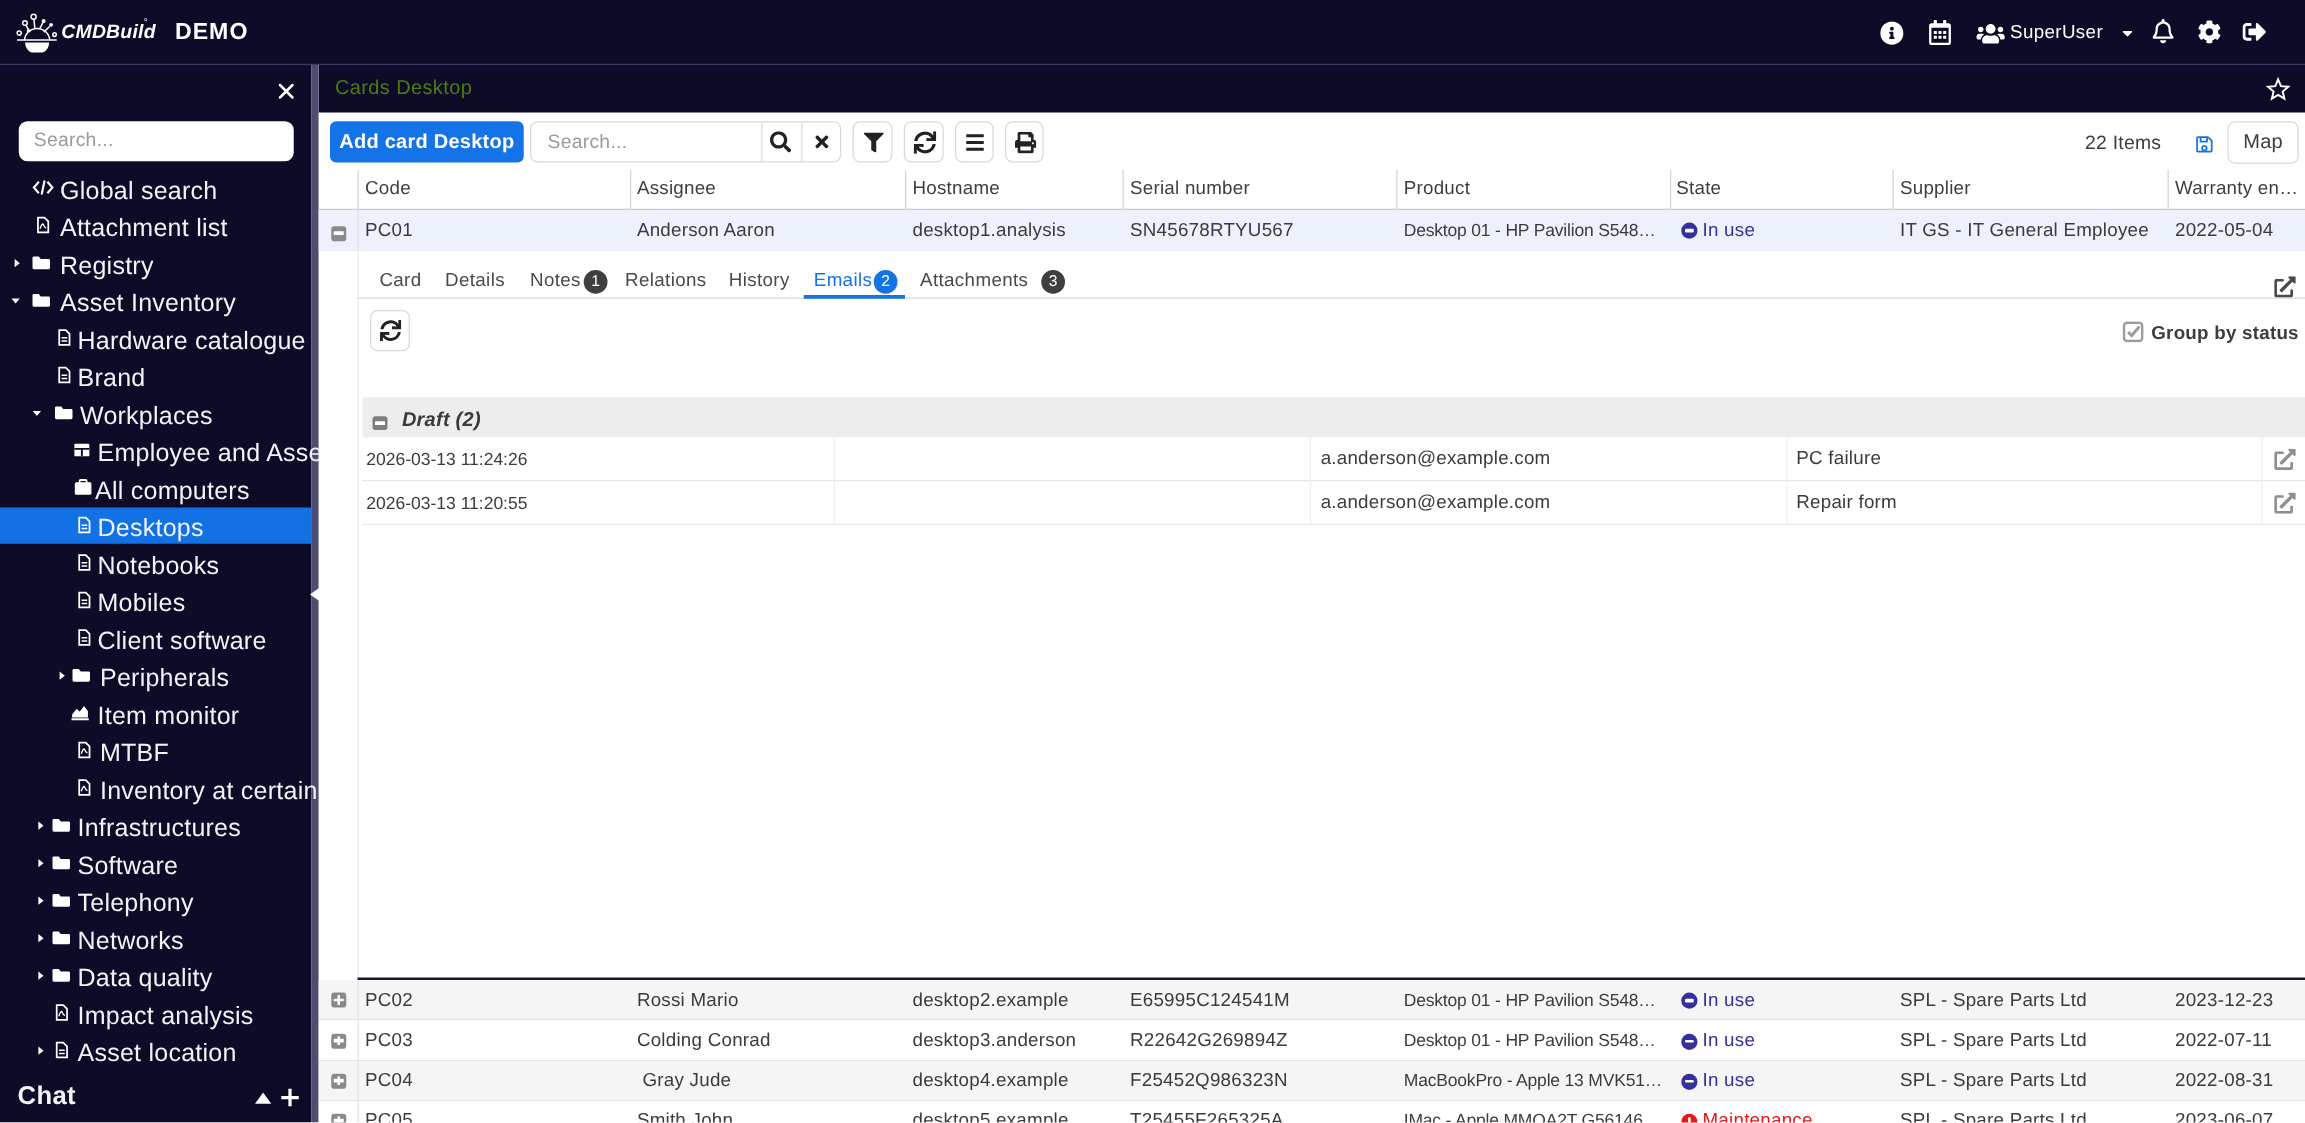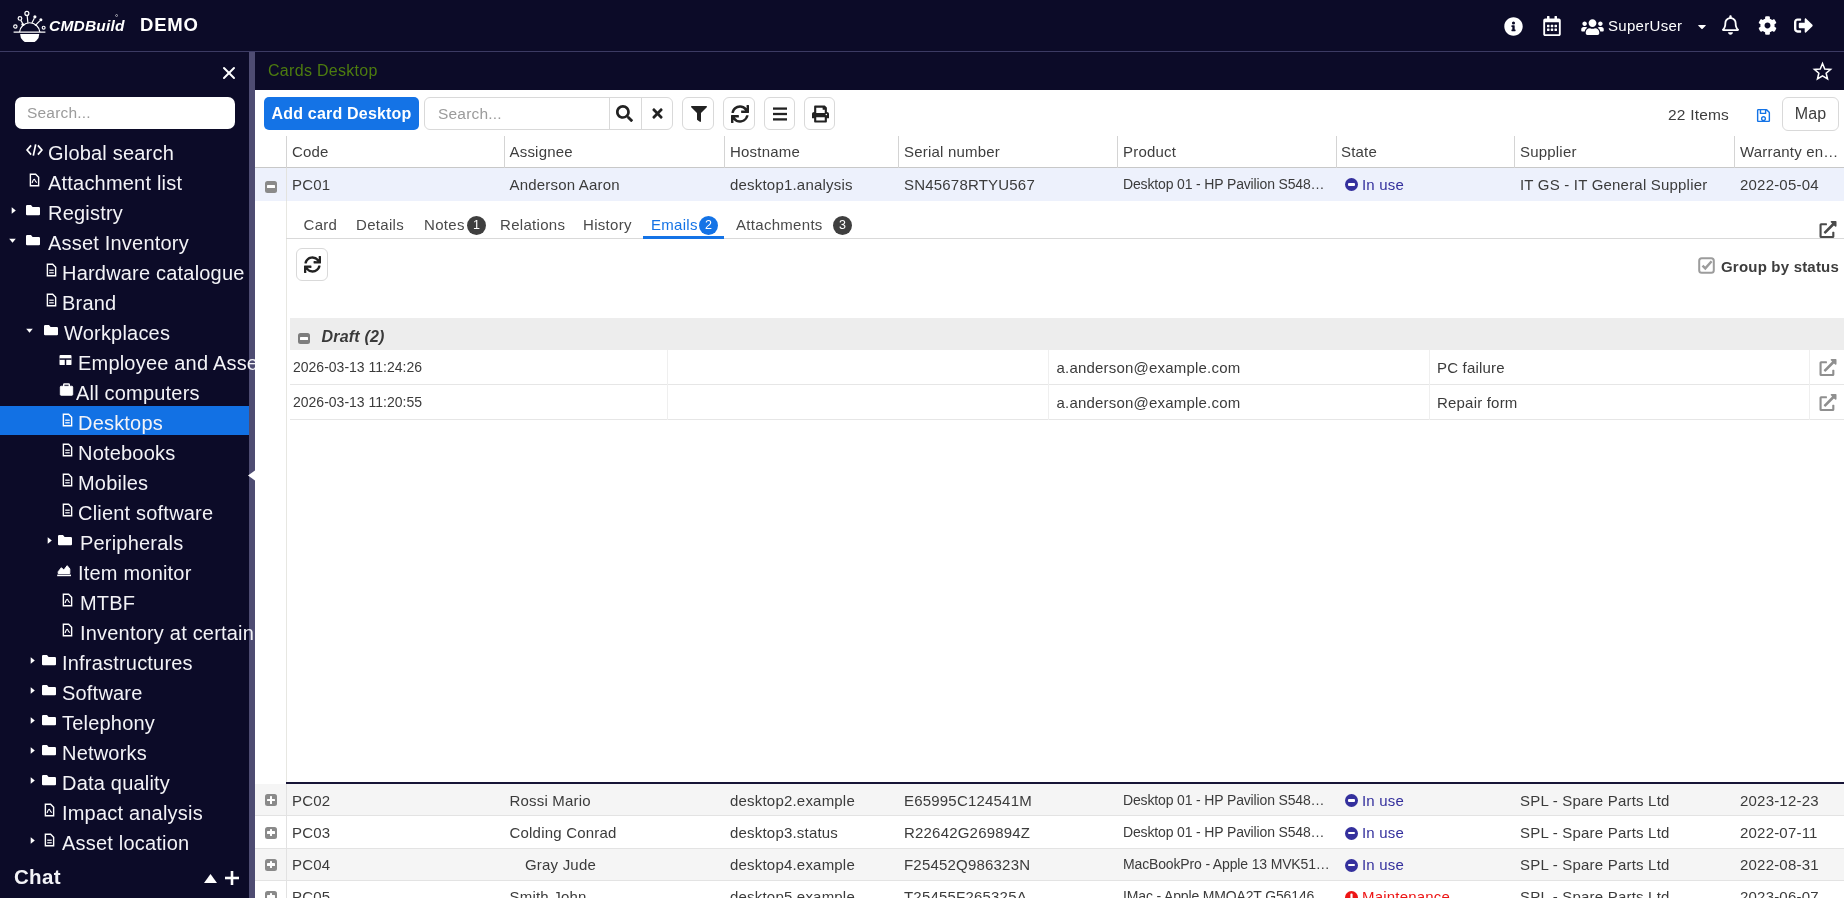--- a/index.html
+++ b/index.html
@@ -352,21 +352,21 @@
     <div class="exp" style="left:10px;top:13px">
         <span class="h"></span>
       </div>
     <span class="cell" style="left:37px">PC01</span>
     <span class="cell" style="left:254.5px">Anderson Aaron</span>
     <span class="cell" style="left:475px">desktop1.analysis</span>
     <span class="cell" style="left:649px">SN45678RTYU567</span>
     <span class="cell" style="left:868px;width:217px;overflow:hidden;font-size:14px;letter-spacing:-0.15px">Desktop 01 - HP Pavilion S548…</span>
     <span class="stic" style="left:1090px;top:10.5px"></span>
     <span class="cell stu" style="left:1107px">In use</span>
-    <span class="cell" style="left:1265px">IT GS - IT General Supplier</span>
+    <span class="cell" style="left:1265px">IT GS - IT General Employee</span>
     <span class="cell" style="left:1485px">2022-05-04</span>
   </div>
 
   <div class="abs" style="left:285.7px;top:167.5px;width:1px;height:33.5px;background:#e3e3df"></div>
   <div class="abs" style="left:285.7px;top:201px;width:1px;height:581.5px;background:#e7e7e2"></div>
   <div class="abs" style="left:285.7px;top:237.6px;width:1558.3px;height:1px;background:#d9d9d9"></div>
   <div class="abs" style="left:643px;top:236.2px;width:81px;height:3px;background:#1473e6"></div>
   <div class="tab" style="left:303.5px">Card</div>
   <div class="tab" style="left:356px">Details</div>
   <div class="tab" style="left:424px">Notes</div>
@@ -434,35 +434,35 @@
     <span class="cell" style="left:1265px">SPL - Spare Parts Ltd</span>
     <span class="cell" style="left:1485px">2023-12-23</span>
   </div>
   <div class="mrow" style="top:816.5px;height:32px;background:#fff">
     <div class="exp" style="left:10px;top:10px">
         <span class="h"></span>
         <span class="v"></span>
       </div>
     <span class="cell" style="left:37px">PC03</span>
     <span class="cell" style="left:254.5px">Colding Conrad</span>
-    <span class="cell" style="left:475px">desktop3.status</span>
+    <span class="cell" style="left:475px">desktop3.anderson</span>
     <span class="cell" style="left:649px">R22642G269894Z</span>
     <span class="cell" style="left:868px;width:217px;overflow:hidden;font-size:14px;letter-spacing:-0.15px">Desktop 01 - HP Pavilion S548…</span>
     <span class="stic" style="left:1090px;top:10px"></span>
     <span class="cell stu" style="left:1107px">In use</span>
     <span class="cell" style="left:1265px">SPL - Spare Parts Ltd</span>
     <span class="cell" style="left:1485px">2022-07-11</span>
   </div>
   <div class="mrow" style="top:848.5px;height:32px;background:#f5f5f5">
     <div class="exp" style="left:10px;top:10px">
         <span class="h"></span>
         <span class="v"></span>
       </div>
     <span class="cell" style="left:37px">PC04</span>
-    <span class="cell" style="left:270px">Gray Jude</span>
+    <span class="cell" style="left:259px">Gray Jude</span>
     <span class="cell" style="left:475px">desktop4.example</span>
     <span class="cell" style="left:649px">F25452Q986323N</span>
     <span class="cell" style="left:868px;width:217px;overflow:hidden;font-size:14px;letter-spacing:-0.15px">MacBookPro - Apple 13 MVK51…</span>
     <span class="stic" style="left:1090px;top:10px"></span>
     <span class="cell stu" style="left:1107px">In use</span>
     <span class="cell" style="left:1265px">SPL - Spare Parts Ltd</span>
     <span class="cell" style="left:1485px">2022-08-31</span>
   </div>
   <div class="mrow" style="top:880.5px;height:32px;background:#fff">
     <div class="exp" style="left:10px;top:10px">

